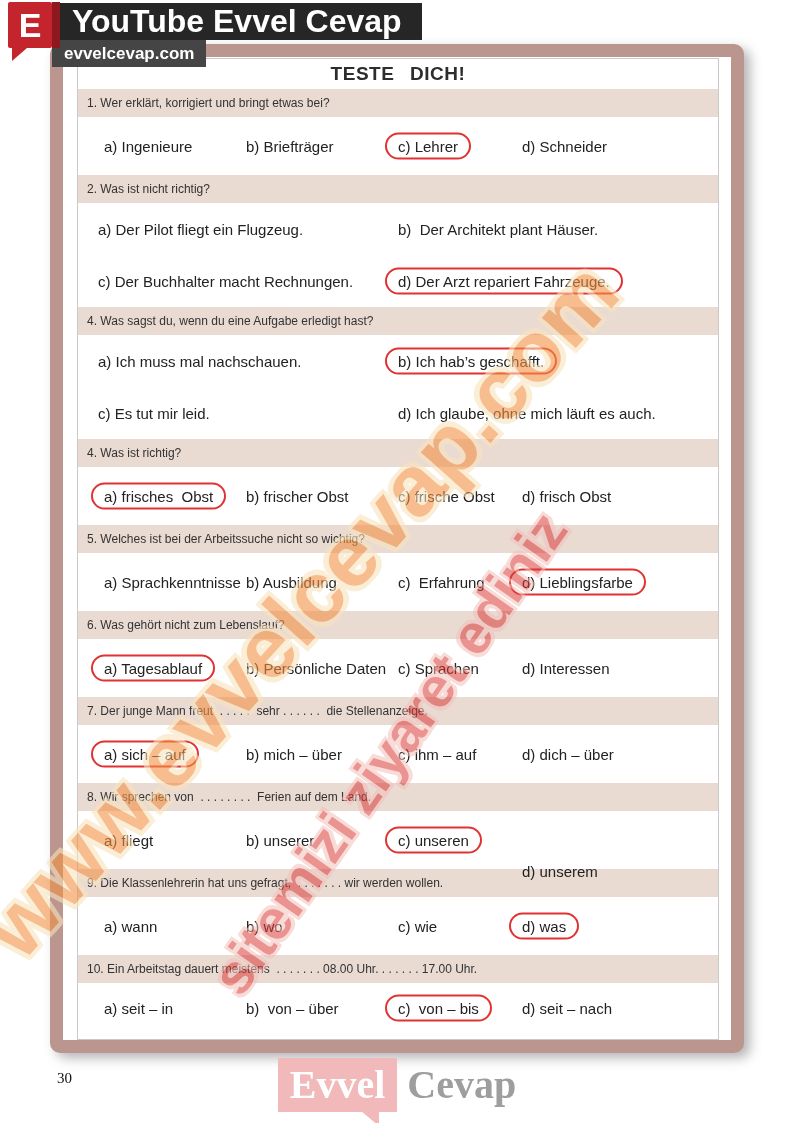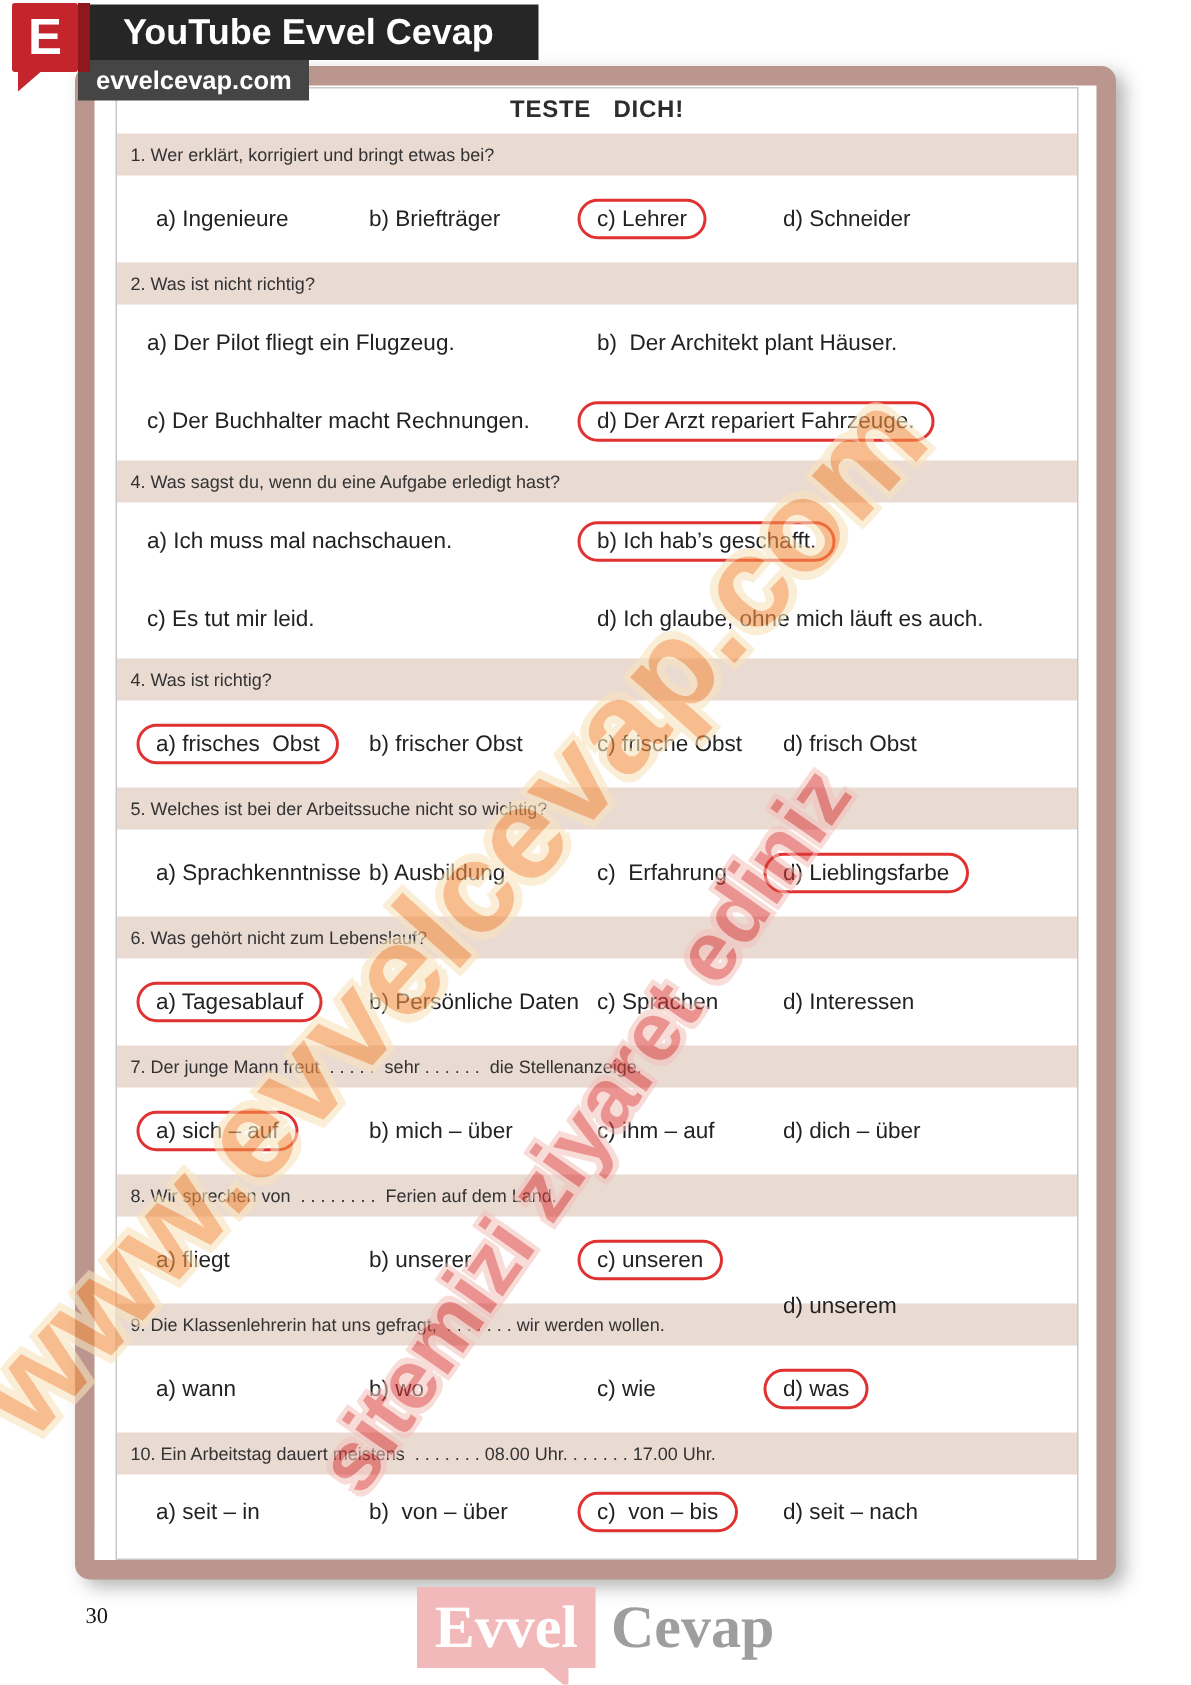--- a/index.html
+++ b/index.html
@@ -13,42 +13,42 @@
   .e-badge{
     position:absolute;left:8px;top:2px;width:44px;height:46px;
     background:#c4242b;border-radius:2px;color:#fff;font-weight:bold;
     font-size:34px;line-height:46px;text-align:center;
   }
   .e-edge{position:absolute;right:-8px;top:0;width:8px;height:46px;background:#8e181d;}
   .e-tail{position:absolute;left:4px;bottom:-13px;width:0;height:0;
     border-top:13px solid #c4242b;border-right:15px solid transparent;}
   .yt-bar{
     position:absolute;left:52px;top:3px;height:37px;line-height:37px;
-    background:#262626;color:#fff;font-size:24px;font-weight:bold;
-    padding:0 30px;white-space:nowrap;
+    background:#262626;color:#fff;font-size:32px;font-weight:bold;
+    padding:0 20px;white-space:nowrap;
   }
   .url-bar{
     position:absolute;left:52px;top:40px;height:27px;line-height:27px;
     background:#454545;color:#fff;font-size:17px;font-weight:bold;
     padding:0 12px;white-space:nowrap;
   }
 
   
   .frame{
     position:absolute;left:50px;top:44px;width:668px;height:983px;
     border:13px solid #bb968e;border-radius:10px;background:#fff;
     box-shadow:6px 5px 12px rgba(90,90,90,0.45);
   }
   .inner{
     position:absolute;left:14px;top:1px;width:640px;height:980px;
     border:1px solid #c9c9c9;background:#fff;overflow:hidden;
   }
   .test-title{
     height:30px;line-height:30px;text-align:center;
-    font-size:16px;font-weight:bold;color:#2d2d2d;
+    font-size:19px;font-weight:bold;color:#2d2d2d;
     word-spacing:10px;letter-spacing:0.5px;
   }
   .q-bar{
     background:#e9dad2;color:#333;font-size:12px;height:28px;line-height:28px;
     padding-left:9px;white-space:pre;overflow:hidden;
   }
   .q-row{position:relative;}
   .h-s{height:58px;}
   .h-d{height:52px;}
   .h-last{height:50px;}

